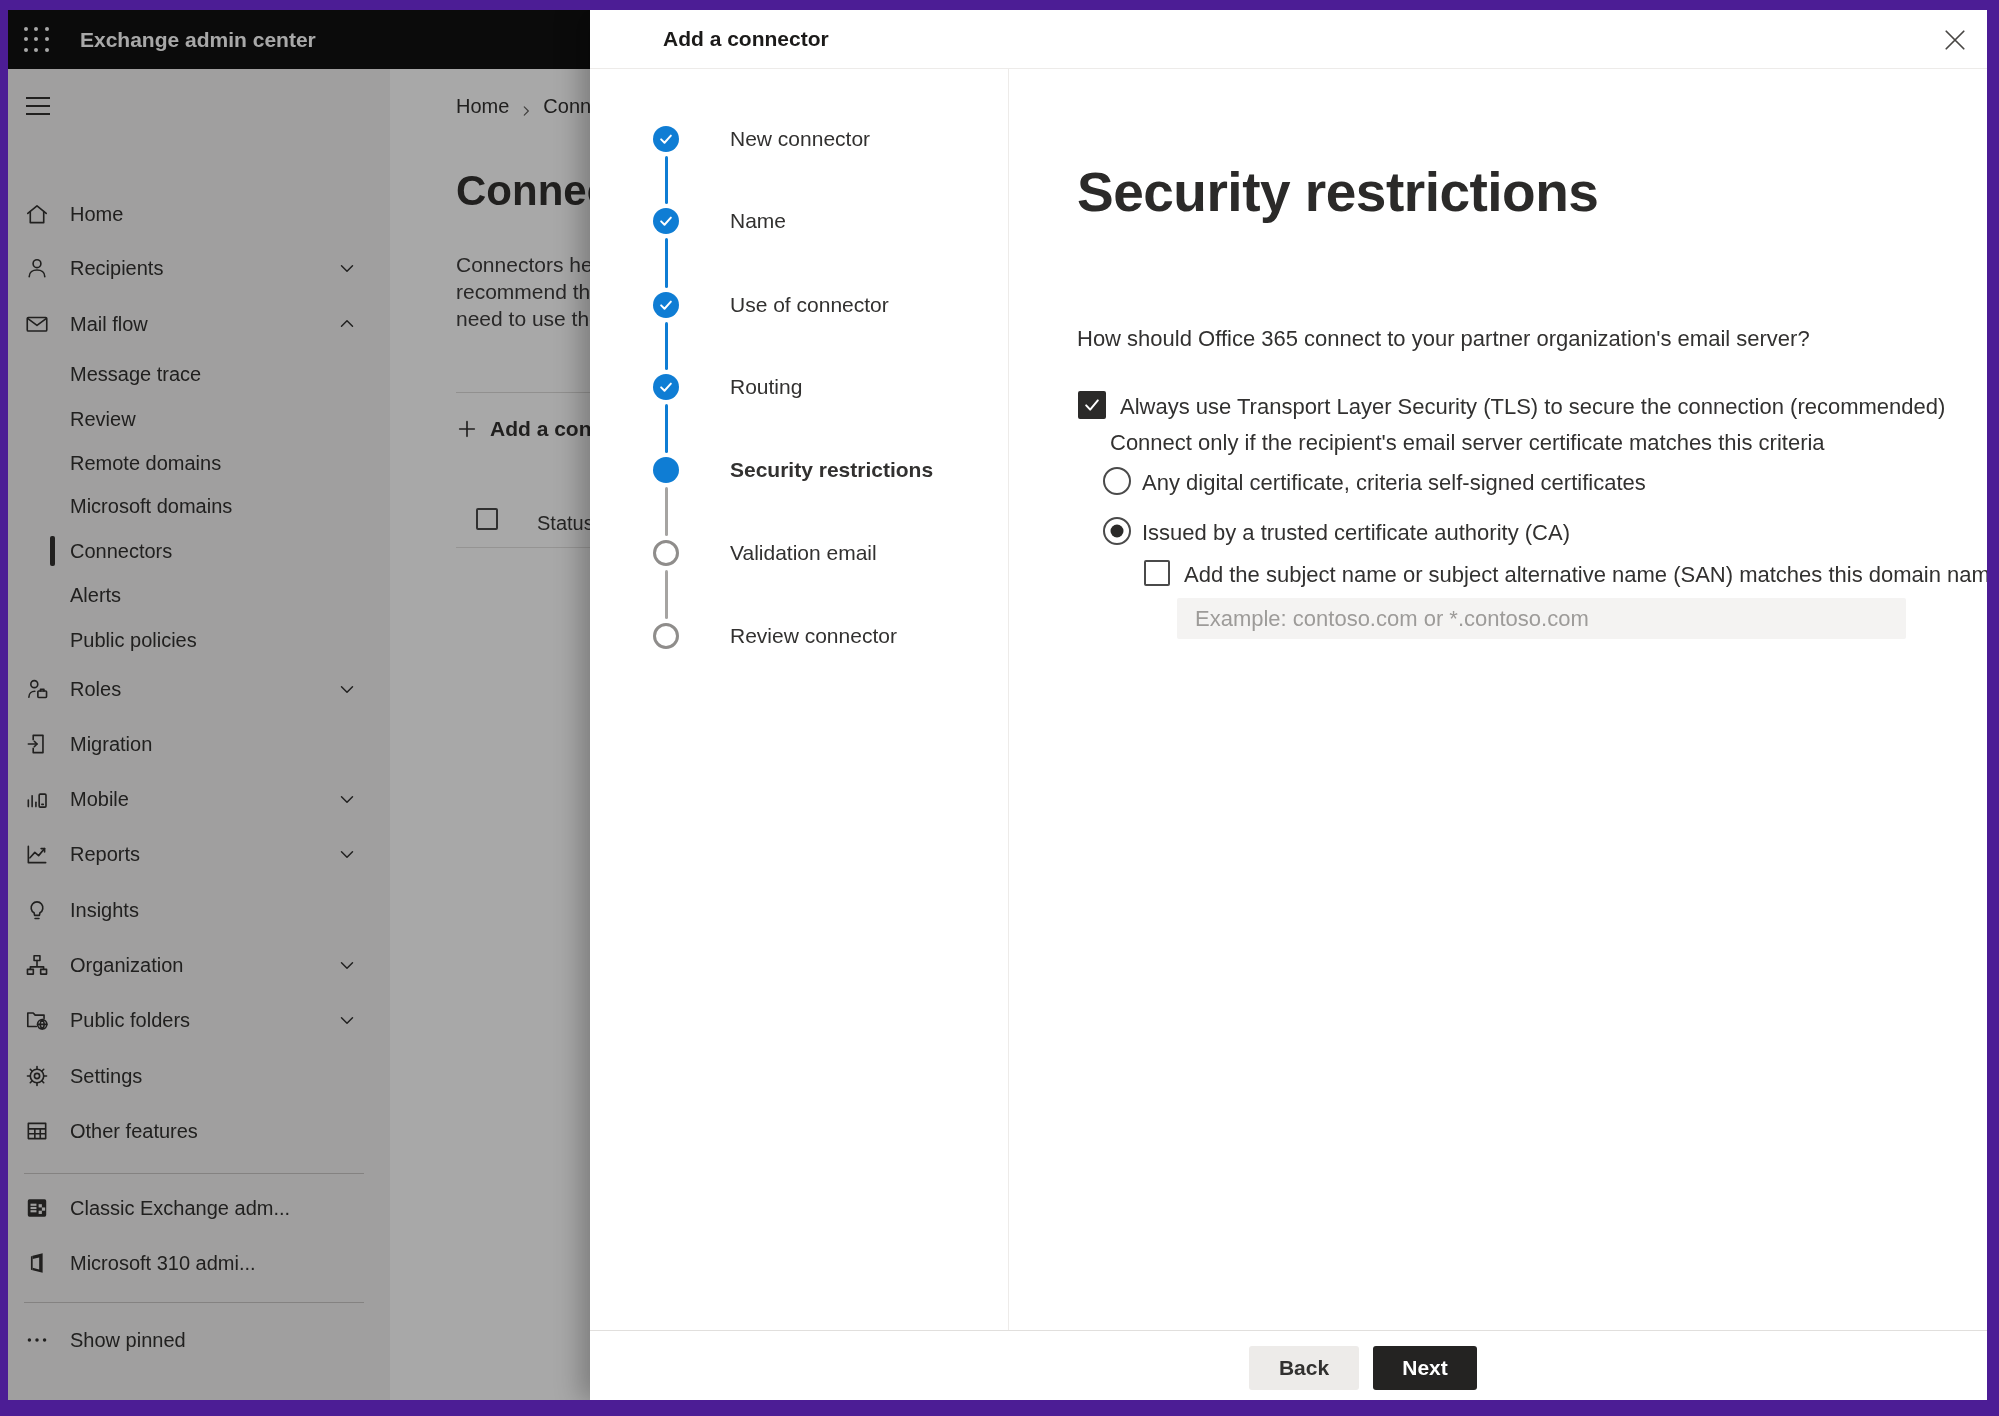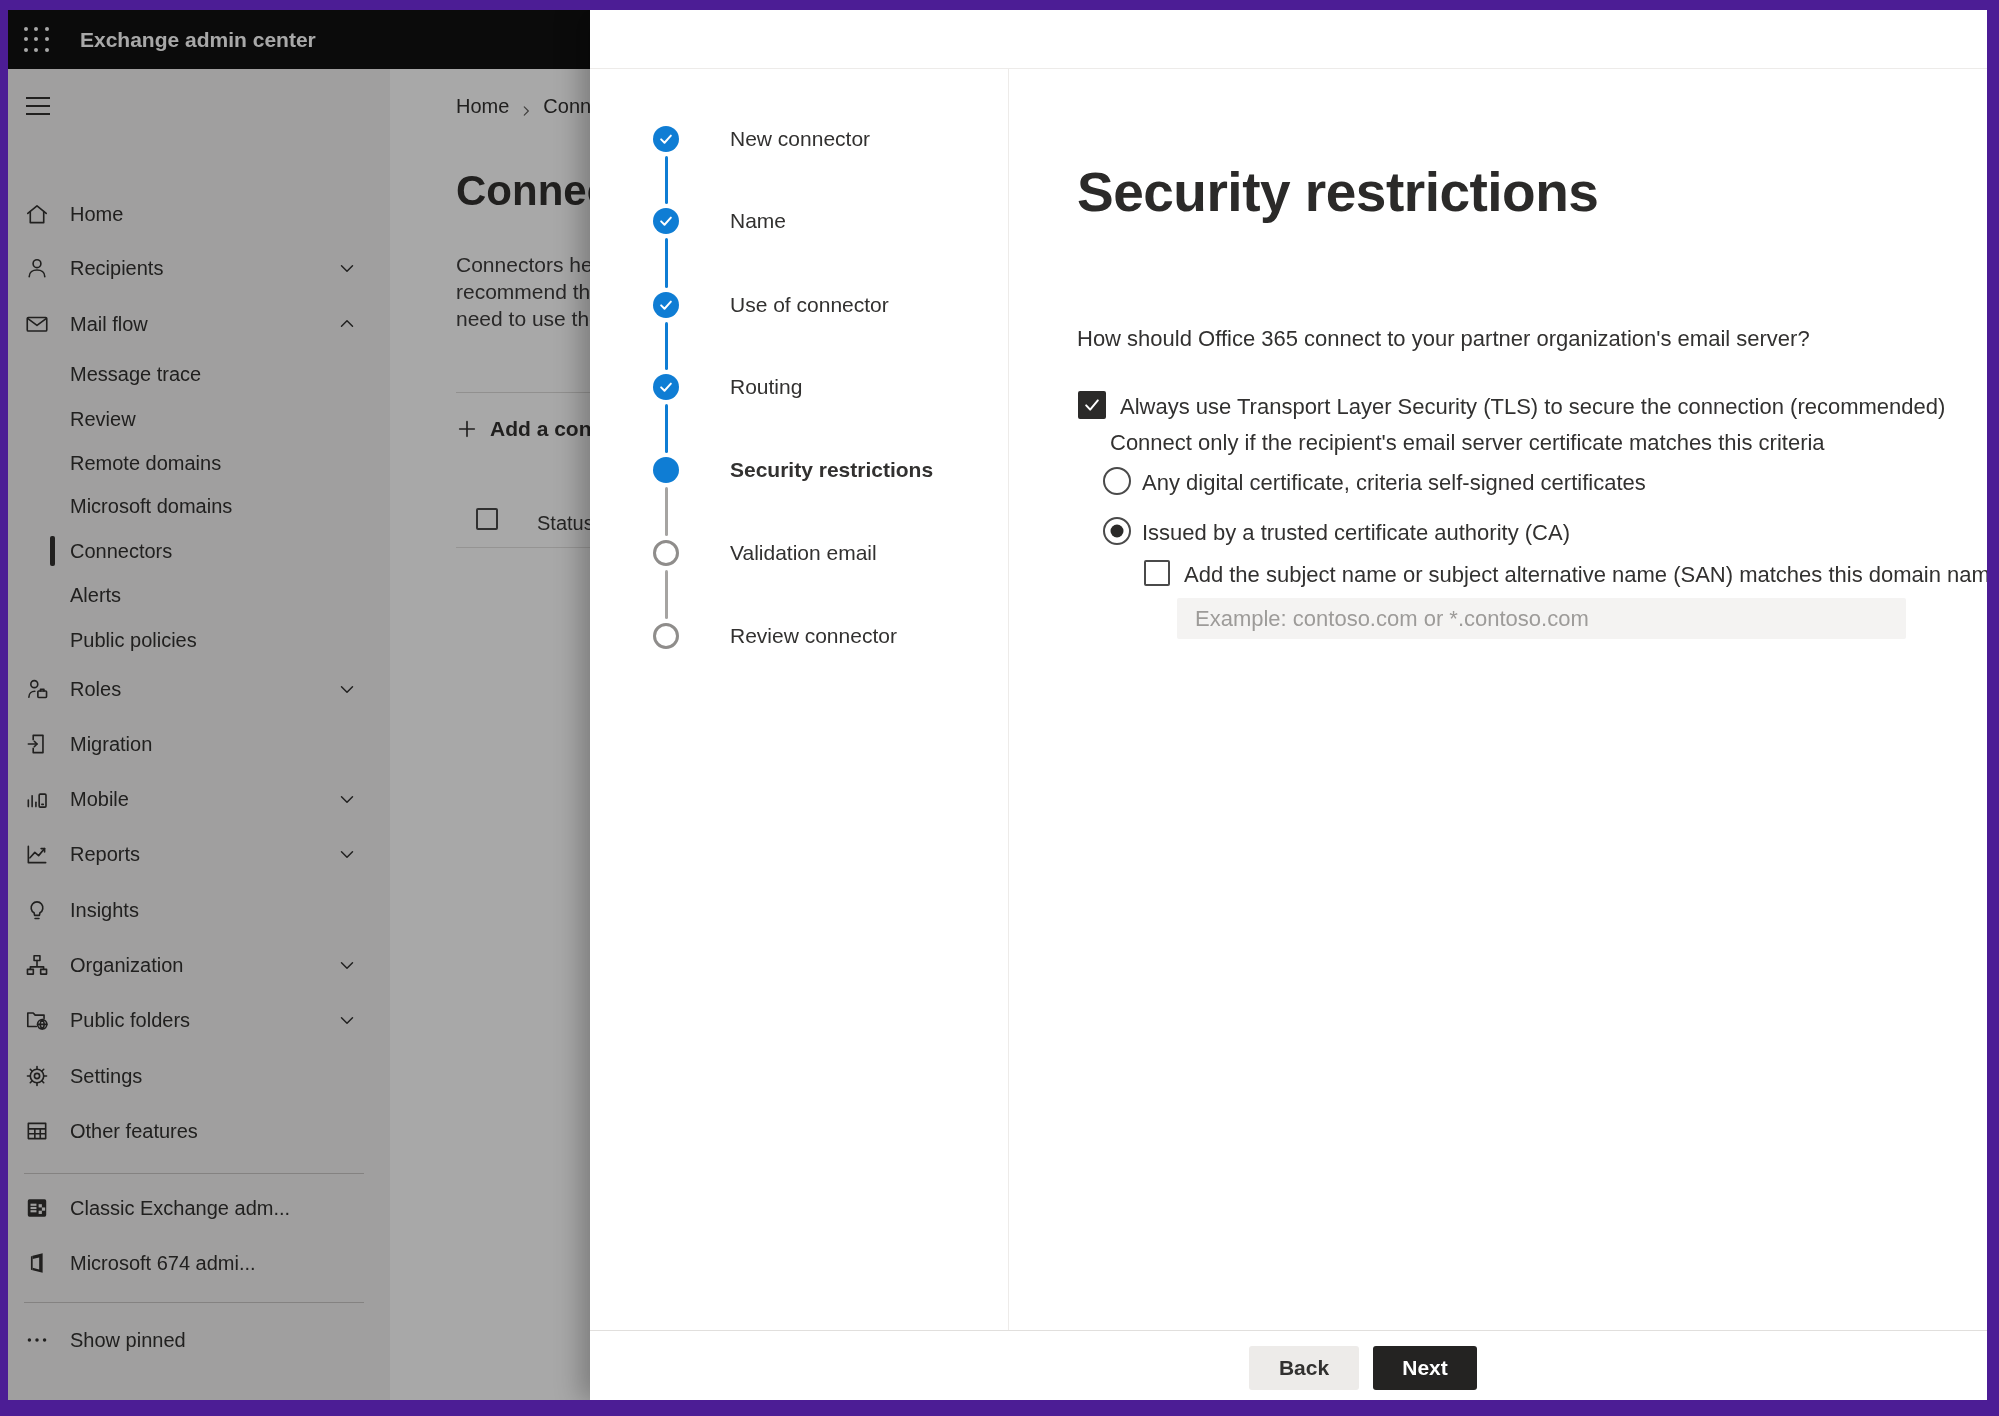--- a/index.html
+++ b/index.html
@@ -326,21 +326,21 @@
       <span class="lbl">Classic Exchange adm...</span>
     </div>
 
     <div class="srow" style="top:1194px">
       <span class="ico">
             <svg viewBox="0 0 24 24">
               <path d="M8 5.2 17.2 3v18L8 18.8v-2.4l6 1.5v-11l-6 1.5Z" fill="#323130"></path>
               <path d="M8 5.2v13.6l-1.6-.6V6Z" fill="#323130"></path>
             </svg>
           </span>
-      <span class="lbl">Microsoft 674 admi...</span>
+      <span class="lbl">Microsoft 310 admi...</span>
     </div>
 
     <div class="sdivider" style="top:1233px"></div>
 
     <div class="srow" style="top:1271px">
       <span class="ico">
             <svg viewBox="0 0 24 24" fill="currentColor">
               <circle cx="5" cy="12" r="1.6"></circle>
               <circle cx="12" cy="12" r="1.6"></circle>
               <circle cx="19" cy="12" r="1.6"></circle>
@@ -372,20 +372,28 @@
       <span>Add a conn</span>
     </div>
     <div class="tbl-cb"></div>
     <div class="tbl-status">Status</div>
     <div class="hr2"></div>
   </div>
 
   <div class="dim"></div>
 
   <div class="panel">
+    <div class="panel-header">
+      <div class="panel-title">Add a connector</div>
+      <div class="panel-close">
+        <svg viewBox="0 0 24 24" fill="none" stroke="currentColor" stroke-width="1.4" stroke-linecap="round">
+              <path d="M5 5l14 14M19 5 5 19"></path>
+            </svg>
+      </div>
+    </div>
     <div class="phr"></div>
     <div class="vdiv"></div>
 
     <div class="sline blue" style="top:146px;height:48px"></div>
     <div class="sline blue" style="top:228px;height:50px"></div>
     <div class="sline blue" style="top:312px;height:48px"></div>
     <div class="sline blue" style="top:394px;height:49px"></div>
     <div class="sline gray" style="top:477px;height:49px"></div>
     <div class="sline gray" style="top:560px;height:49px"></div>
 

